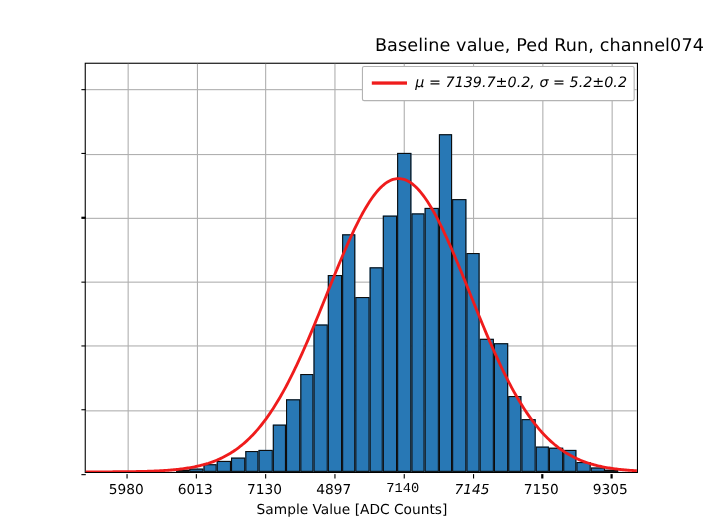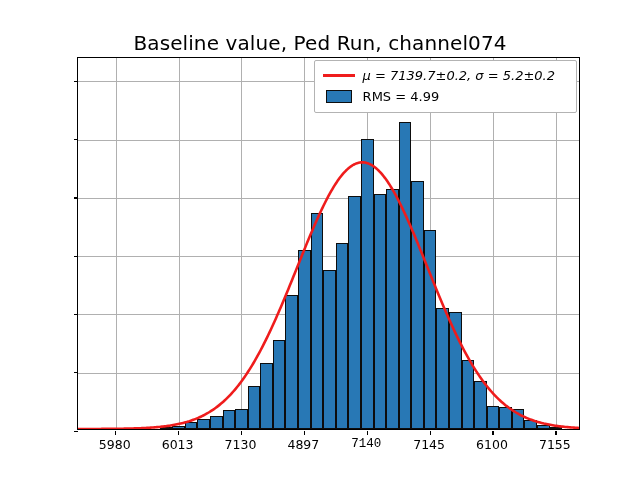--- a/index.html
+++ b/index.html
@@ -1,22 +1,22 @@
 <!DOCTYPE html>
 <html><head>
 <meta charset="utf-8">
 <style>
   html,body{margin:0;padding:0;background:#ffffff;}
   body{width:640px;height:480px;overflow:hidden;
        font-family:"DejaVu Sans","Liberation Sans",sans-serif;color:#000;}
   #fig{position:relative;width:640px;height:480px;background:#ffffff;}
 
   
-  #title{position:absolute;left:0;top:31px;width:640px;text-align:center;
-         font-size:20px;color:#000;letter-spacing:0.1px;}
+  #title{position:absolute;left:0;top:31px;width:640px;text-align:right;
+         font-size:16px;color:#000;letter-spacing:0.1px;}
 
   
   #axes{position:absolute;left:77px;top:57px;width:503px;height:373px;
         border:1.1px solid #000;box-sizing:border-box;background:#fff;}
 
   .gridh{position:absolute;left:0;width:100%;height:1px;background:#b0b0b0;}
   .gridv{position:absolute;top:0;height:100%;width:1px;background:#b0b0b0;}
 
   
   .ytick{position:absolute;width:4px;height:1.2px;background:#000;left:-4px;}
@@ -30,48 +30,49 @@
 
   
   #plot{position:absolute;left:0;top:0;width:100%;height:100%;overflow:hidden;}
   .bar{position:absolute;bottom:0;background:#2878b5;
        border:1px solid #0d0d0d;box-sizing:border-box;}
   #curve{position:absolute;left:0;top:0;width:100%;height:100%;overflow:visible;}
 
   
   #legend{position:absolute;right:2px;top:2px;background:#fff;
           border:0.9px solid #b3b3b3;border-radius:2px;
-          padding:4px 21px 5px 7px;box-sizing:border-box;}
+          padding:4px 6px 5px 7px;box-sizing:border-box;}
   .lgrow{display:flex;align-items:center;height:21px;}
   .lgkey{width:34px;height:14px;display:flex;align-items:center;justify-content:center;
          flex:0 0 34px;margin-right:7px;}
   .lgline{width:32px;height:2.6px;background:#ef1c1c;}
   .lgpatch{width:26px;height:13px;background:#2878b5;border:1.1px solid #0d0d0d;box-sizing:border-box;}
   .lgtxt{font-size:13px;white-space:nowrap;color:#000;}
   .it{font-style:italic;}
 </style>
 </head>
 <body>
 
 <div id="fig">
 
   <div id="title">Baseline value, Ped Run, channel074</div>
 
   <div id="ylabel">Events</div>
+  <div id="xlabel">Sample Value [ADC Counts]</div>
 
   <div id="y-tick-labels"></div>
   <div id="x-tick-labels">
       <div class="xlab" style="left: 114.725px;">5980</div>
       <div class="xlab" style="left: 177.6px;">6013</div>
       <div class="xlab" style="left: 240.475px;">7130</div>
       <div class="xlab" style="left: 303.35px;">4897</div>
       <div class="xlab" style="left: 366.225px; font-family: Liberation Mono, monospace;">7140</div>
-      <div class="xlab" style="left: 429.1px;">7145</div>
-      <div class="xlab" style="left: 491.975px;">6100</div>
-      <div class="xlab" style="left: 554.85px;">7155</div>
+      <div class="xlab" style="left: 429.1px; font-style: italic;">7145</div>
+      <div class="xlab" style="left: 491.975px;">7150</div>
+      <div class="xlab" style="left: 554.85px;">9305</div>
     </div>
 
   <div id="axes">
     <div id="grid-layer">
         <div class="gridh" style="top: 314.719px;"></div>
         <div class="gridh" style="top: 256.438px;"></div>
         <div class="gridh" style="top: 198.156px;"></div>
         <div class="gridh" style="top: 139.875px;"></div>
         <div class="gridh" style="top: 81.5938px;"></div>
         <div class="gridh" style="top: 23.3125px;"></div>
@@ -142,21 +143,15 @@
       </svg>
     </div>
 
     <div id="legend">
       <div class="lgrow">
         <span class="lgkey">
             <span class="lgline"></span>
           </span>
         <span class="lgtxt it">μ = 7139.7±0.2, σ = 5.2±0.2</span>
       </div>
-      <div class="lgrow">
-        <span class="lgkey">
-            <span class="lgpatch"></span>
-          </span>
-        <span class="lgtxt">RMS = 4.99</span>
-      </div>
     </div>
   </div>
 </div>
 
 </body></html>

